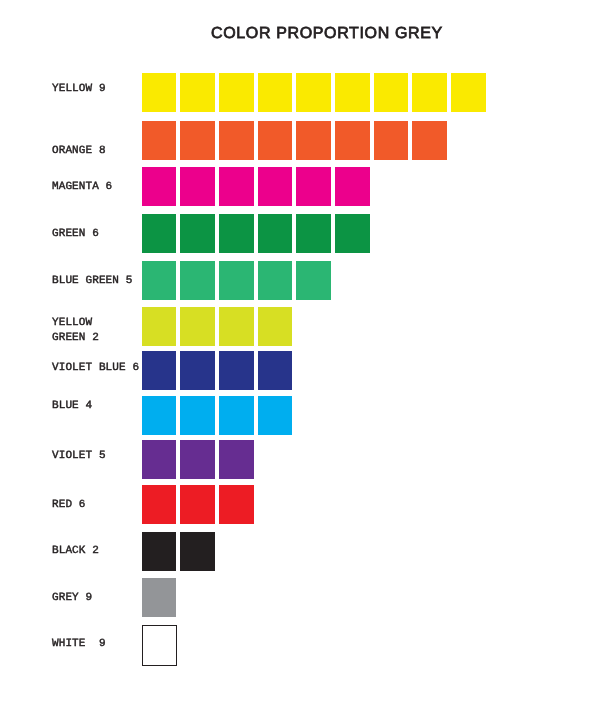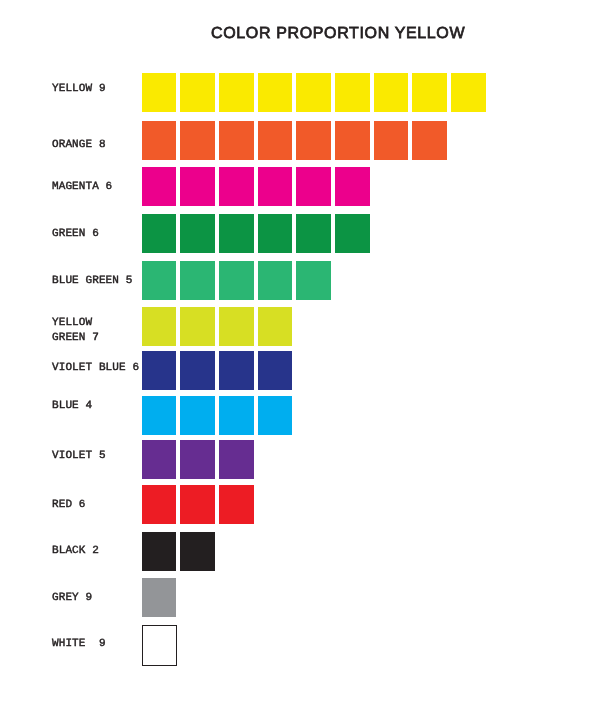--- a/index.html
+++ b/index.html
@@ -80,39 +80,39 @@
     white-space: nowrap;
     line-height: 14px;
     will-change: transform;
   }
 </style>
 </head>
 <body>
 
 <div id="page">
 
-  <div class="title">COLOR PROPORTION YELLOW</div>
+  <div class="title">COLOR PROPORTION GREY</div>
 
   <div id="rows">
     <div class="row" style="top:73.0px">
       <div class="row-label" style="top:9.0px">YELLOW 9</div>
       <div class="swatches">
         <div class="sw" style="left:0.0px;width:34.7px;height:39px;background:#faea00"></div>
         <div class="sw" style="left:38.68px;width:34.7px;height:39px;background:#faea00"></div>
         <div class="sw" style="left:77.36px;width:34.7px;height:39px;background:#faea00"></div>
         <div class="sw" style="left:116.04px;width:34.7px;height:39px;background:#faea00"></div>
         <div class="sw" style="left:154.72px;width:34.7px;height:39px;background:#faea00"></div>
         <div class="sw" style="left:193.4px;width:34.7px;height:39px;background:#faea00"></div>
         <div class="sw" style="left:232.08px;width:34.7px;height:39px;background:#faea00"></div>
         <div class="sw" style="left:270.76px;width:34.7px;height:39px;background:#faea00"></div>
         <div class="sw" style="left:309.44px;width:34.7px;height:39px;background:#faea00"></div>
       </div>
     </div>
     <div class="row" style="top:121.1px">
-      <div class="row-label" style="top:17px">ORANGE 8</div>
+      <div class="row-label" style="top:23px">ORANGE 8</div>
       <div class="swatches">
         <div class="sw" style="left:0.0px;width:34.7px;height:39px;background:#f15a29"></div>
         <div class="sw" style="left:38.68px;width:34.7px;height:39px;background:#f15a29"></div>
         <div class="sw" style="left:77.36px;width:34.7px;height:39px;background:#f15a29"></div>
         <div class="sw" style="left:116.04px;width:34.7px;height:39px;background:#f15a29"></div>
         <div class="sw" style="left:154.72px;width:34.7px;height:39px;background:#f15a29"></div>
         <div class="sw" style="left:193.4px;width:34.7px;height:39px;background:#f15a29"></div>
         <div class="sw" style="left:232.08px;width:34.7px;height:39px;background:#f15a29"></div>
         <div class="sw" style="left:270.76px;width:34.7px;height:39px;background:#f15a29"></div>
       </div>
@@ -144,21 +144,21 @@
       <div class="swatches">
         <div class="sw" style="left:0.0px;width:34.7px;height:39px;background:#2bb673"></div>
         <div class="sw" style="left:38.68px;width:34.7px;height:39px;background:#2bb673"></div>
         <div class="sw" style="left:77.36px;width:34.7px;height:39px;background:#2bb673"></div>
         <div class="sw" style="left:116.04px;width:34.7px;height:39px;background:#2bb673"></div>
         <div class="sw" style="left:154.72px;width:34.7px;height:39px;background:#2bb673"></div>
       </div>
     </div>
     <div class="row" style="top:307.4px">
       <div class="row-label" style="top:8.7px">YELLOW
-GREEN 7</div>
+GREEN 2</div>
       <div class="swatches">
         <div class="sw" style="left:0.0px;width:34.7px;height:39px;background:#d7df23"></div>
         <div class="sw" style="left:38.68px;width:34.7px;height:39px;background:#d7df23"></div>
         <div class="sw" style="left:77.36px;width:34.7px;height:39px;background:#d7df23"></div>
         <div class="sw" style="left:116.04px;width:34.7px;height:39px;background:#d7df23"></div>
       </div>
     </div>
     <div class="row" style="top:351.4px">
       <div class="row-label" style="top:9.4px">VIOLET BLUE 6</div>
       <div class="swatches">

